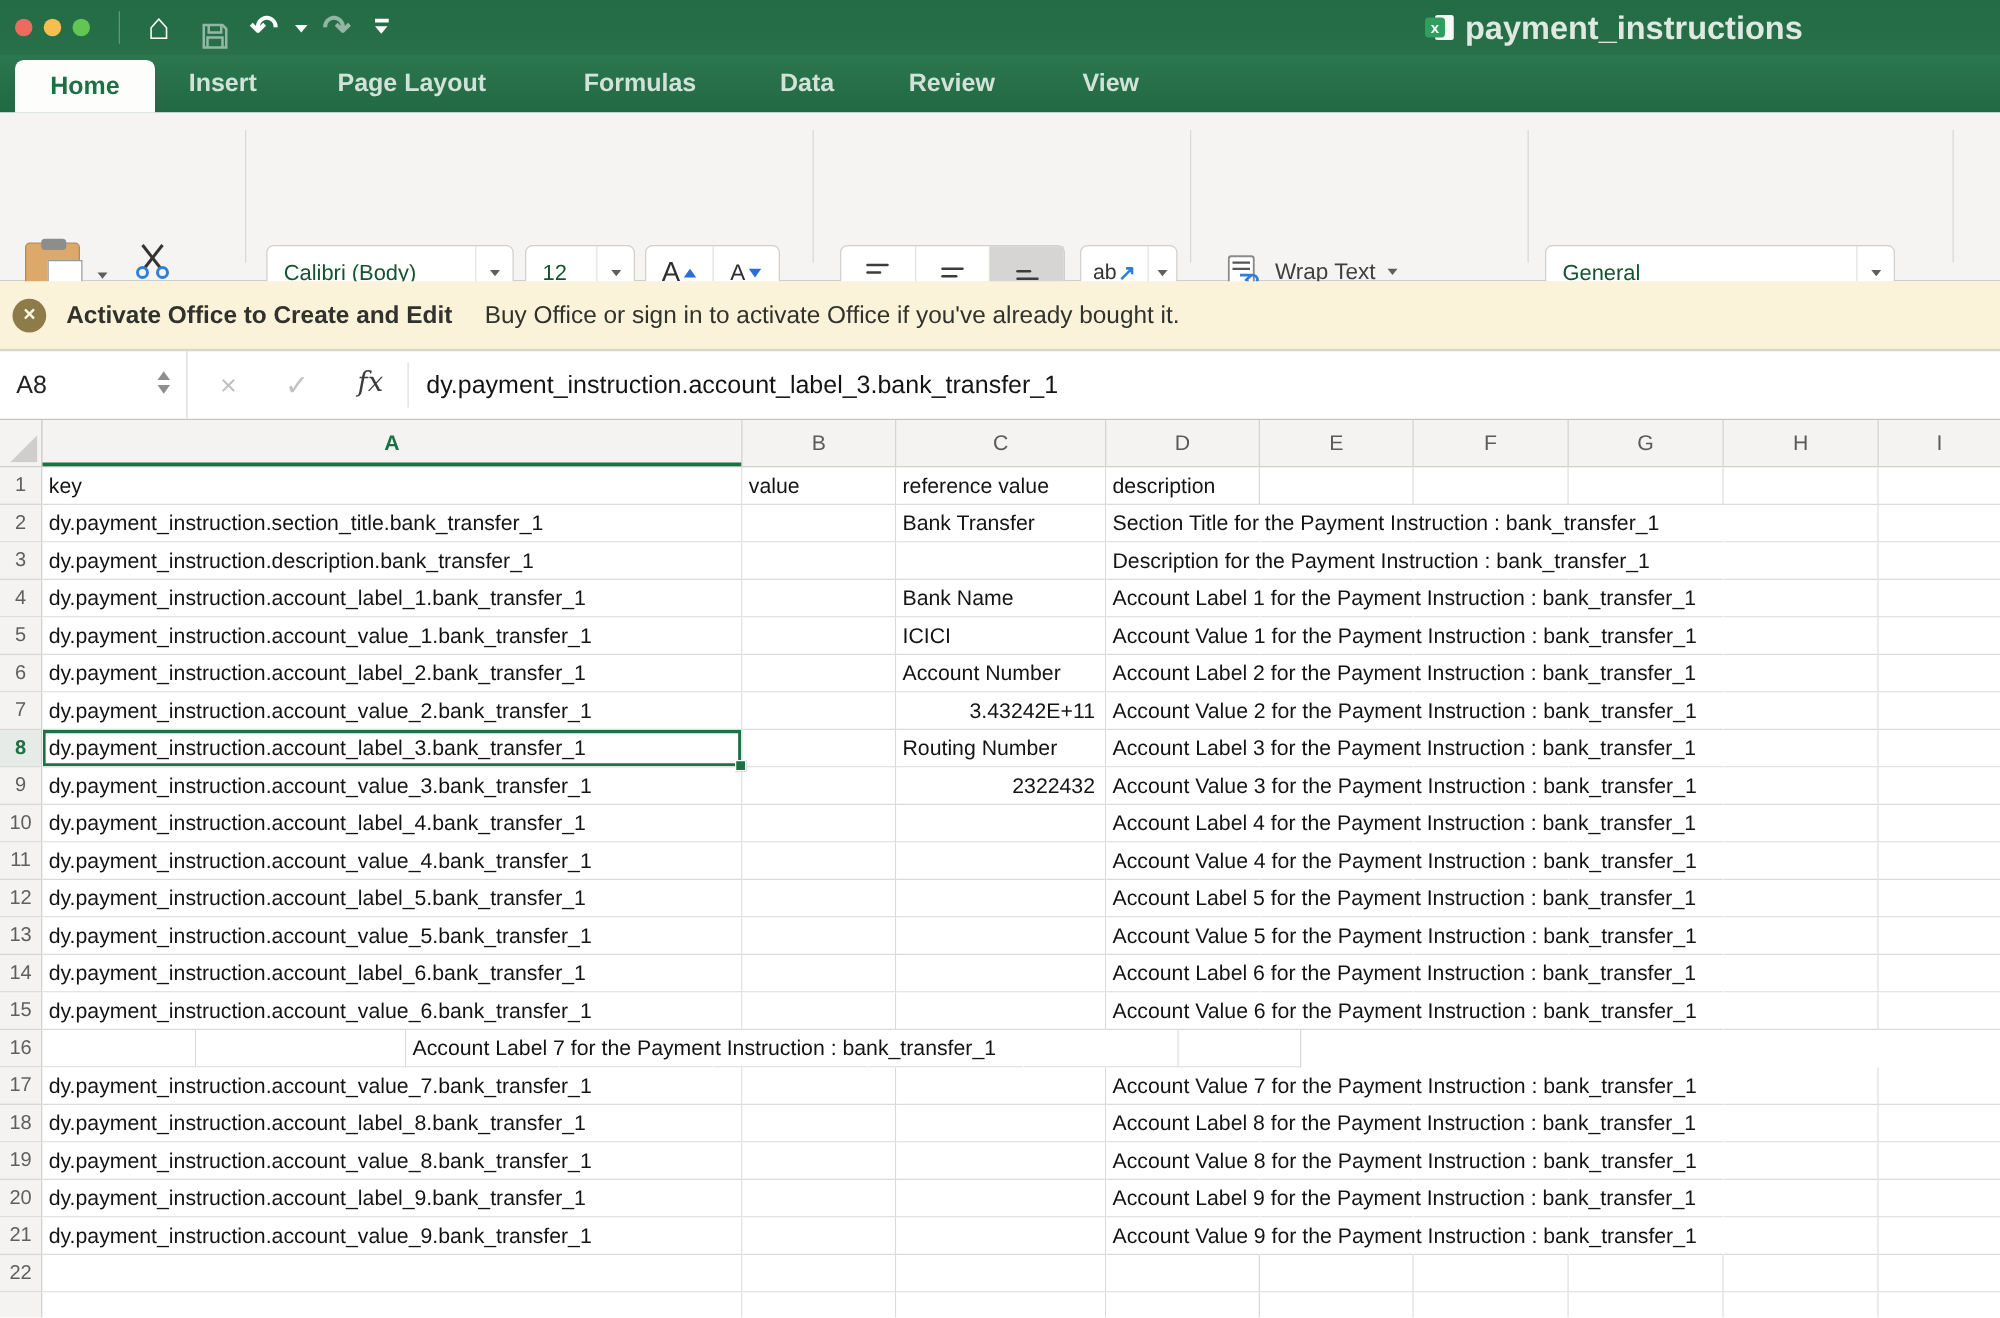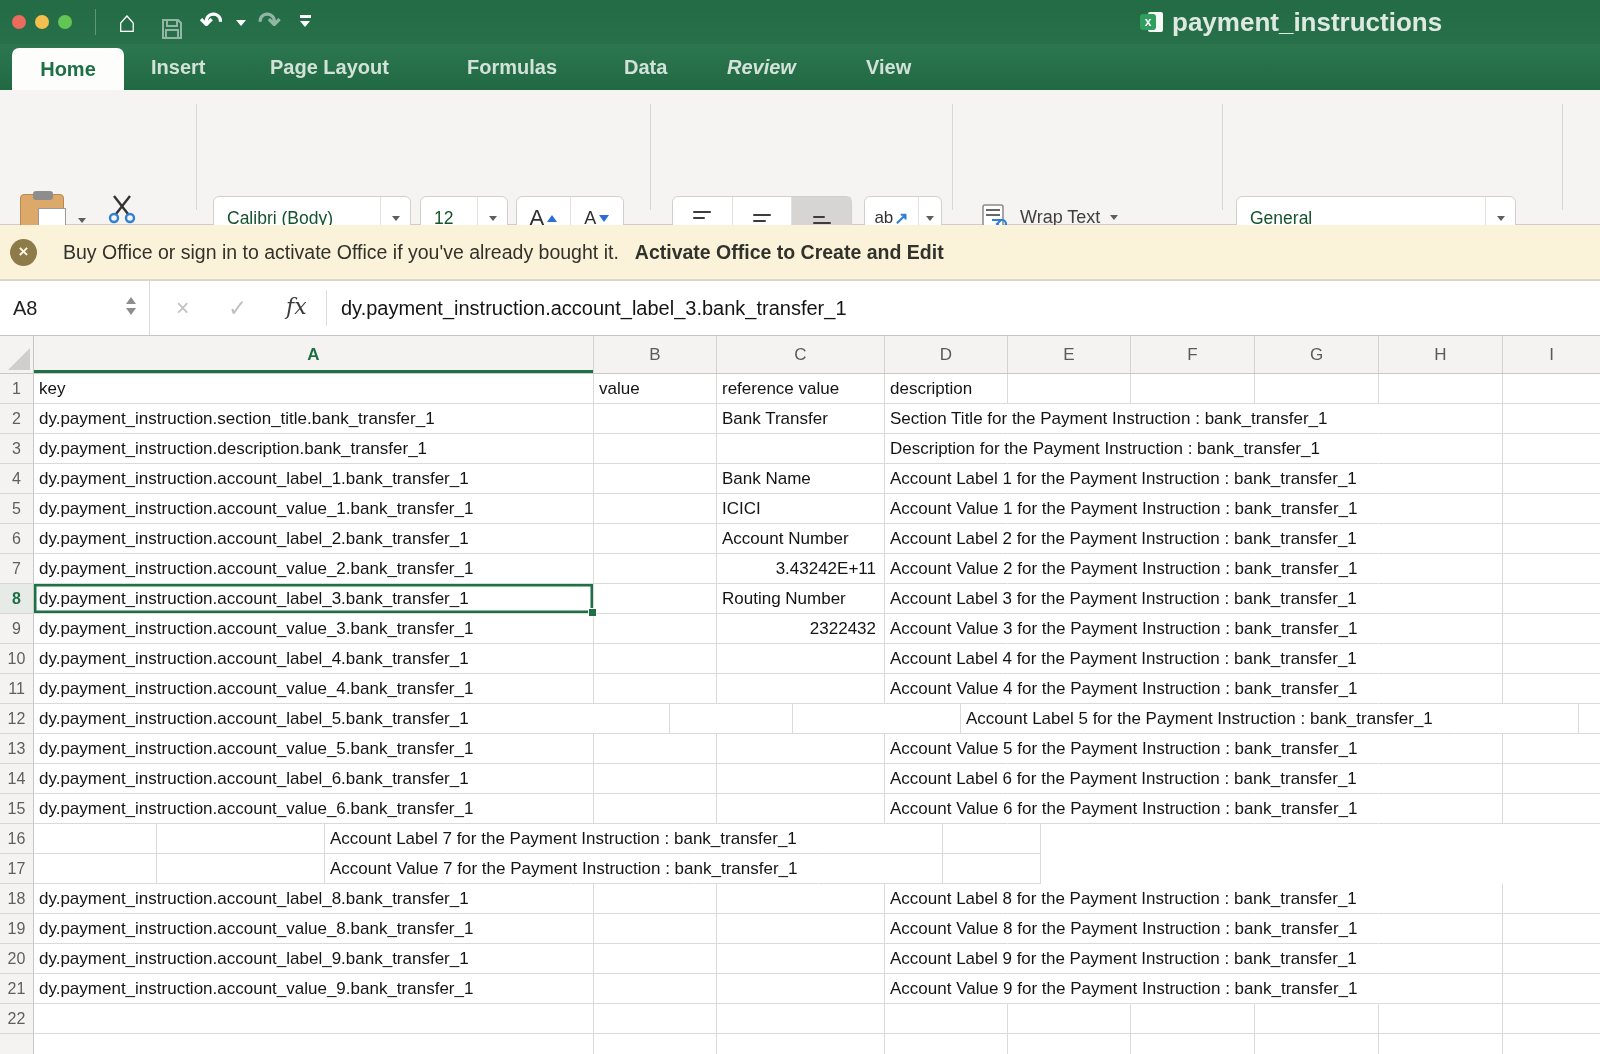--- a/index.html
+++ b/index.html
@@ -133,21 +133,21 @@
     </div>
     <div id="win-title">payment_instructions</div>
   </div>
 
   <div id="tabrow">
       <div class="rtab active" style="left: 12px; width: 112px;">Home</div>
       <div class="rtab" style="left: 151px;">Insert</div>
       <div class="rtab" style="left: 270px; text-align: right;">Page Layout</div>
       <div class="rtab" style="left: 467px;">Formulas</div>
       <div class="rtab" style="left: 624px;">Data</div>
-      <div class="rtab" style="left: 727px; font-style: italic;">Review</div>
+      <div class="rtab" style="left: 727px;">Review</div>
       <div class="rtab" style="left: 866px;">View</div>
     </div>
 
   <div id="ribbon">
 
     <div id="paste-btn">
       <div id="clipboard">
         <div id="clip-top"></div>
       </div>
       <div id="clip-page"></div>
@@ -379,22 +379,22 @@
     </div>
     <div class="vsep" style="left:1562px;"></div>
     <div style="position:absolute;left:1582px;top:150px;font-size:17px;color:#3a3a3a;line-height:22px;">
       <div>Co</div>
       <div>Fo</div>
     </div>
   </div>
 
   <div id="banner">
     <div id="banner-icon">×</div>
+    <div id="banner-bold">Activate Office to Create and Edit</div>
     <div id="banner-msg">Buy Office or sign in to activate Office if you've already bought it.</div>
-    <div id="banner-bold">Activate Office to Create and Edit</div>
   </div>
 
   <div id="fbar">
     <div id="namebox">
       <div id="cellref">A8</div>
       <div id="spinner">
           <div class="sp-u"></div>
           <div class="sp-d"></div>
         </div>
     </div>
@@ -568,21 +568,21 @@
             <span class="ovf">Account Value 4 for the Payment Instruction : bank_transfer_1</span>
           </div>
           <div class="cell nb" style="width: 123px;"></div>
           <div class="cell nb" style="width: 124px;"></div>
           <div class="cell nb" style="width: 124px;"></div>
           <div class="cell" style="width: 124px;"></div>
           <div class="cell" style="width: 98px;"></div>
         </div>
         <div class="grow">
           <div class="rowhdr">12</div>
-          <div class="cell" style="width: 636px;">dy.payment_instruction.account_label_5.bank_transfer_1</div>
+          <div class="cell" style="width: 560px;">dy.payment_instruction.account_label_5.bank_transfer_1</div>
           <div class="cell" style="width: 123px;"></div>
           <div class="cell" style="width: 168px;"></div>
           <div class="cell nb" style="width: 123px;">
             <span class="ovf">Account Label 5 for the Payment Instruction : bank_transfer_1</span>
           </div>
           <div class="cell nb" style="width: 123px;"></div>
           <div class="cell nb" style="width: 124px;"></div>
           <div class="cell nb" style="width: 124px;"></div>
           <div class="cell" style="width: 124px;"></div>
           <div class="cell" style="width: 98px;"></div>
@@ -637,20 +637,21 @@
             <span class="ovf">Account Label 7 for the Payment Instruction : bank_transfer_1</span>
           </div>
           <div class="cell nb" style="width: 123px;"></div>
           <div class="cell nb" style="width: 124px;"></div>
           <div class="cell nb" style="width: 124px;"></div>
           <div class="cell" style="width: 124px;"></div>
           <div class="cell" style="width: 98px;"></div>
         </div>
         <div class="grow">
           <div class="rowhdr">17</div>
+          <div class="cell" style="width: 560px;">dy.payment_instruction.account_value_7.bank_transfer_1</div>
           <div class="cell" style="width: 123px;"></div>
           <div class="cell" style="width: 168px;"></div>
           <div class="cell nb" style="width: 123px;">
             <span class="ovf">Account Value 7 for the Payment Instruction : bank_transfer_1</span>
           </div>
           <div class="cell nb" style="width: 123px;"></div>
           <div class="cell nb" style="width: 124px;"></div>
           <div class="cell nb" style="width: 124px;"></div>
           <div class="cell" style="width: 124px;"></div>
           <div class="cell" style="width: 98px;"></div>

